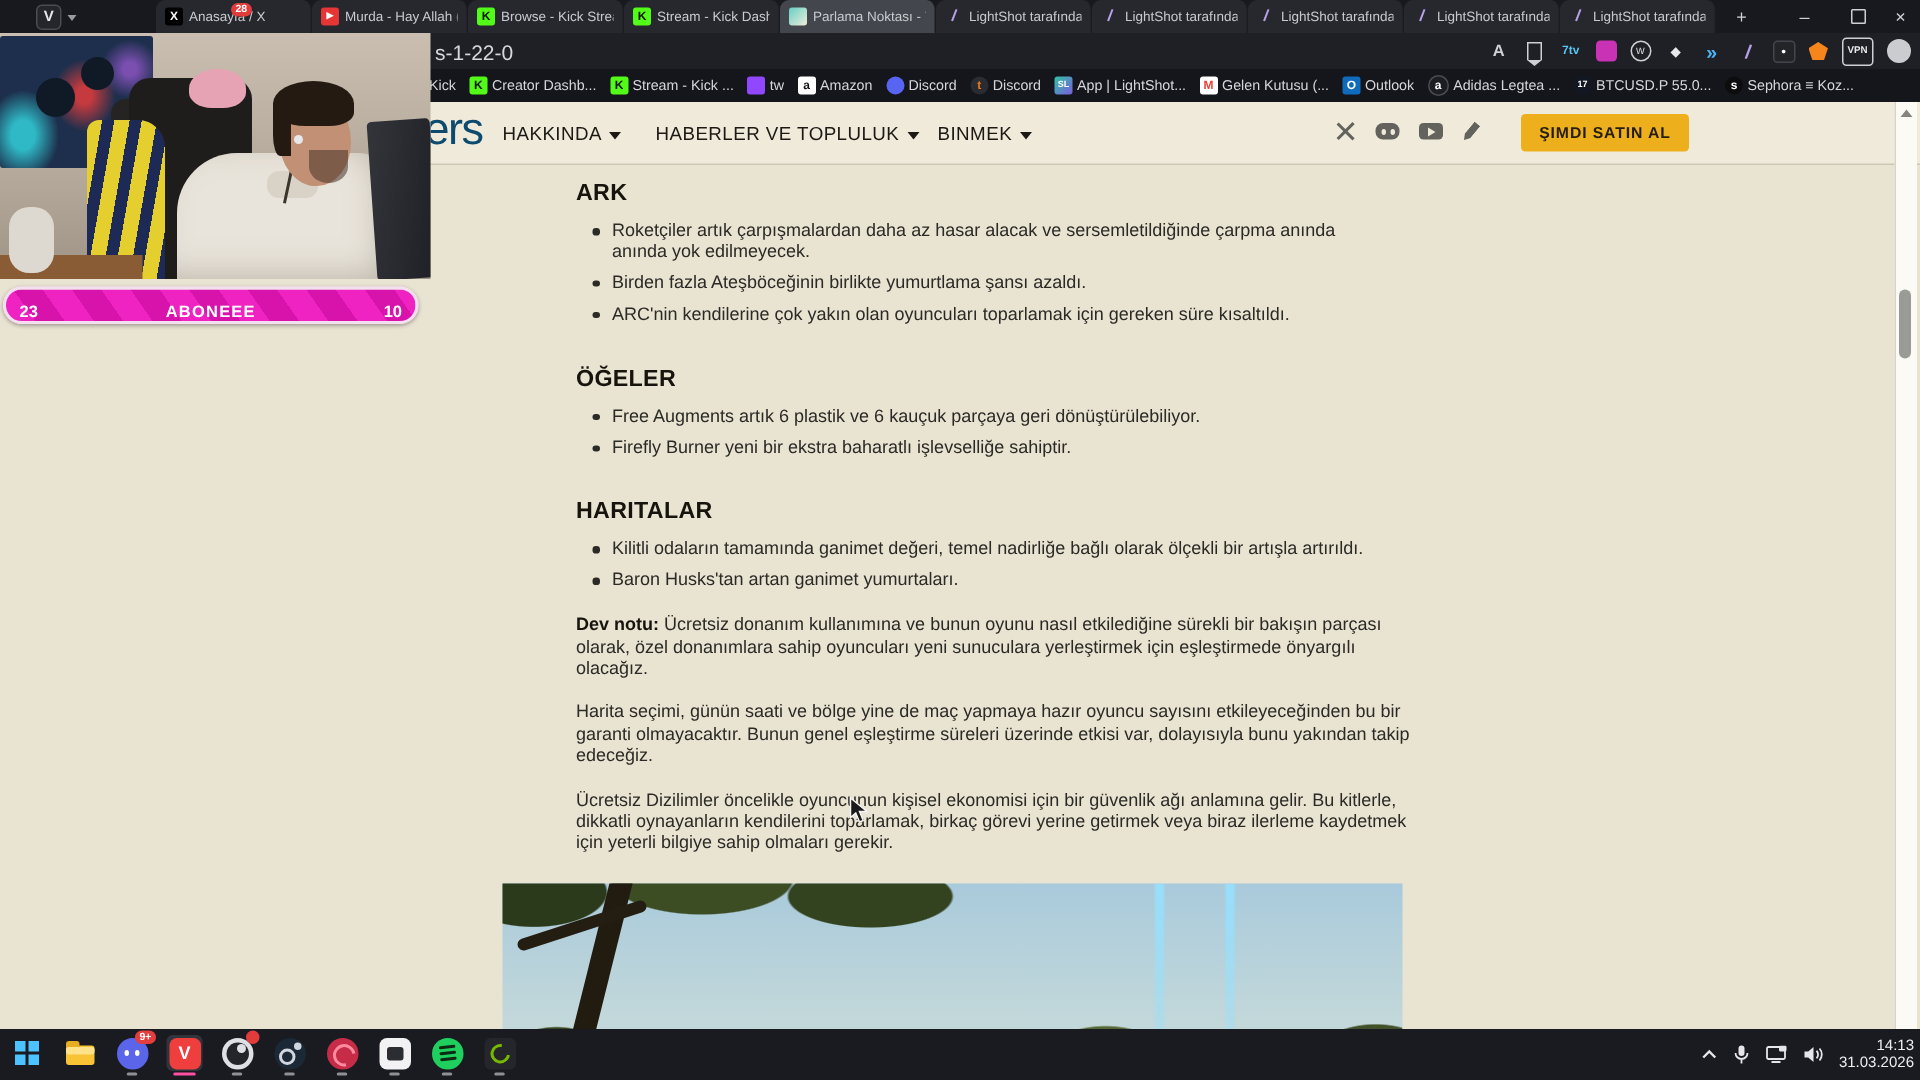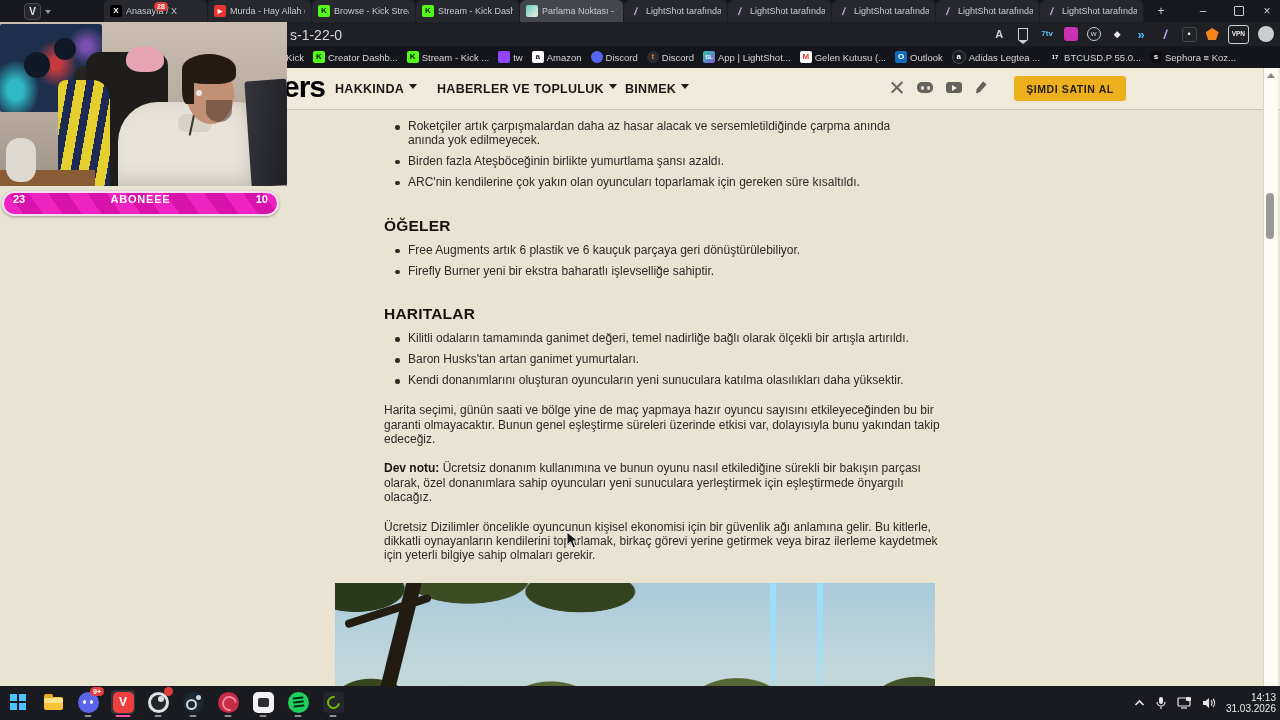--- a/index.html
+++ b/index.html
@@ -37,23 +37,23 @@
   
   #bmbar{position:absolute;left:0;top:46px;width:1280px;height:22px;background:#15161b;display:flex;
     align-items:center;padding-left:286px;gap:9px;overflow:hidden;box-sizing:border-box;}
   .bm{display:flex;align-items:center;gap:3px;font-size:9.5px;color:#d6d6da;white-space:nowrap;flex:none;}
   .bicon{width:12px;height:12px;border-radius:2px;font-size:8px;font-weight:700;display:flex;
     align-items:center;justify-content:center;flex:none;line-height:1;}
 
   
   #page{position:absolute;left:0;top:68px;width:1280px;height:618px;background:#e9e3d2;overflow:hidden;}
   #phead{position:absolute;left:0;top:0;width:1280px;height:41px;background:#f0eadb;border-bottom:1px solid #ccc6b4;}
-  #logo{position:absolute;left:283px;top:2px;font-size:30px;font-weight:700;color:#000000;letter-spacing:-1px;}
-  .navitem{position:absolute;top:14px;font-size:12.5px;font-weight:700;color:#1c1813;letter-spacing:.3px;
-    display:flex;align-items:flex-start;cursor:pointer;}
+  #logo{position:absolute;left:283px;top:2px;font-size:30px;font-weight:400;color:#0c4a6e;letter-spacing:-1px;}
+  .navitem{position:absolute;top:14px;font-size:12.5px;font-weight:400;color:#1c1813;letter-spacing:.3px;
+    display:flex;align-items:center;cursor:pointer;}
   .caret-nav{width:0;height:0;border-left:4px solid transparent;border-right:4px solid transparent;
     border-top:5px solid #1c1813;margin-left:5px;margin-top:2px;}
   .soc{position:absolute;top:12px;width:18px;height:16px;}
   .x-glyph{position:relative;width:14px;height:14px;}
   .x-glyph::before,.x-glyph::after{content:"";position:absolute;left:6px;top:0;width:2.4px;height:15px;background:#63625d;}
   .x-glyph::before{transform:rotate(45deg);} .x-glyph::after{transform:rotate(-45deg);}
   .disc-glyph{width:16px;height:11px;background:#63625d;border-radius:5px;position:relative;margin-top:2px;}
   .disc-glyph::before,.disc-glyph::after{content:"";position:absolute;top:3.5px;width:3px;height:4px;
     border-radius:50%;background:#f0eadb;}
   .disc-glyph::before{left:3.5px;} .disc-glyph::after{right:3.5px;}
@@ -127,21 +127,21 @@
   #wire{position:absolute;left:193px;top:72px;width:2px;height:42px;background:#3a342c;transform:rotate(12deg);}
   #monitor{position:absolute;left:248px;top:58px;width:42px;height:106px;background:linear-gradient(100deg,#34353a,#1e1f24);
     transform:rotate(-4deg);border-radius:3px;}
   #deskwood{position:absolute;left:0;top:148px;width:95px;height:16px;background:#8a5c36;}
   #roll{position:absolute;left:6px;top:116px;width:30px;height:44px;background:#ddd8d0;border-radius:45%/30%;}
 
   
   #subbar{position:absolute;left:2px;top:191px;width:277px;height:25px;box-sizing:border-box;
     border:2px solid #f4dff1;border-radius:14px;box-shadow:0 1px 3px rgba(0,0,0,.35);
     background:repeating-linear-gradient(55deg,#ee23c2 0 16px,#d813ac 16px 32px);
-    display:flex;align-items:flex-start;color:#fff;font-weight:800;font-size:11px;}
+    display:flex;align-items:flex-end;color:#fff;font-weight:800;font-size:11px;}
   #subbar .left{margin-left:9px;} #subbar .right{margin-left:auto;margin-right:9px;}
   #subbar .mid{position:absolute;left:0;right:0;text-align:center;letter-spacing:.8px;}
 
   
   #taskbar{position:absolute;left:0;top:686px;width:1280px;height:34px;background:#1a1b20;}
   #apps{position:absolute;left:6px;top:4px;display:flex;gap:11px;}
   .app{width:24px;height:24px;border-radius:4px;position:relative;display:flex;align-items:center;justify-content:center;}
   .app.active{background:#32343b;}
   .dash{position:absolute;bottom:-3px;left:50%;transform:translateX(-50%);width:7px;height:2.5px;border-radius:2px;background:#8f9094;}
   .dash.pink{width:15px;background:#ff4fa3;}
@@ -336,38 +336,38 @@
       <div class="soc" style="left:946px">
           <div class="yt-glyph"></div>
         </div>
       <div class="soc" style="left:972px">
           <div class="pen-glyph"></div>
         </div>
       <button id="buybtn">ŞIMDI SATIN AL</button>
     </div>
 
     <div id="pbody">
+      <h2 class="sechead">ARK</h2>
       <ul class="blist">
         <li>Roketçiler artık çarpışmalardan daha az hasar alacak ve sersemletildiğinde çarpma anında anında yok edilmeyecek.</li>
         <li>Birden fazla Ateşböceğinin birlikte yumurtlama şansı azaldı.</li>
         <li>ARC'nin kendilerine çok yakın olan oyuncuları toparlamak için gereken süre kısaltıldı.</li>
       </ul>
       <h2 class="sechead later">ÖĞELER</h2>
       <ul class="blist">
         <li>Free Augments artık 6 plastik ve 6 kauçuk parçaya geri dönüştürülebiliyor.</li>
         <li>Firefly Burner yeni bir ekstra baharatlı işlevselliğe sahiptir.</li>
       </ul>
       <h2 class="sechead later">HARITALAR</h2>
       <ul class="blist">
         <li>Kilitli odaların tamamında ganimet değeri, temel nadirliğe bağlı olarak ölçekli bir artışla artırıldı.</li>
         <li>Baron Husks'tan artan ganimet yumurtaları.</li>
-        <li>Kendi donanımlarını oluşturan oyuncuların yeni sunuculara katılma olasılıkları daha yüksektir.</li>
       </ul>
+      <p class="para"><b>Dev notu:</b><span> Ücretsiz donanım kullanımına ve bunun oyunu nasıl etkilediğine sürekli bir bakışın parçası olarak, özel donanımlara sahip oyuncuları yeni sunuculara yerleştirmek için eşleştirmede önyargılı olacağız.</span></p>
       <p class="para">Harita seçimi, günün saati ve bölge yine de maç yapmaya hazır oyuncu sayısını etkileyeceğinden bu bir garanti olmayacaktır. Bunun genel eşleştirme süreleri üzerinde etkisi var, dolayısıyla bunu yakından takip edeceğiz.</p>
-      <p class="para"><b>Dev notu:</b><span> Ücretsiz donanım kullanımına ve bunun oyunu nasıl etkilediğine sürekli bir bakışın parçası olarak, özel donanımlara sahip oyuncuları yeni sunuculara yerleştirmek için eşleştirmede önyargılı olacağız.</span></p>
       <p class="para">Ücretsiz Dizilimler öncelikle oyuncunun kişisel ekonomisi için bir güvenlik ağı anlamına gelir. Bu kitlerle, dikkatli oynayanların kendilerini toparlamak, birkaç görevi yerine getirmek veya biraz ilerleme kaydetmek için yeterli bilgiye sahip olmaları gerekir.</p>
 
       <div id="gameimg">
         <div id="treeline"></div>
         <div id="canopy"></div>
         <div id="trunk"></div>
         <div id="branch"></div>
         <div class="beam" style="left:435px"></div>
         <div class="beam" style="left:482px"></div>
 

